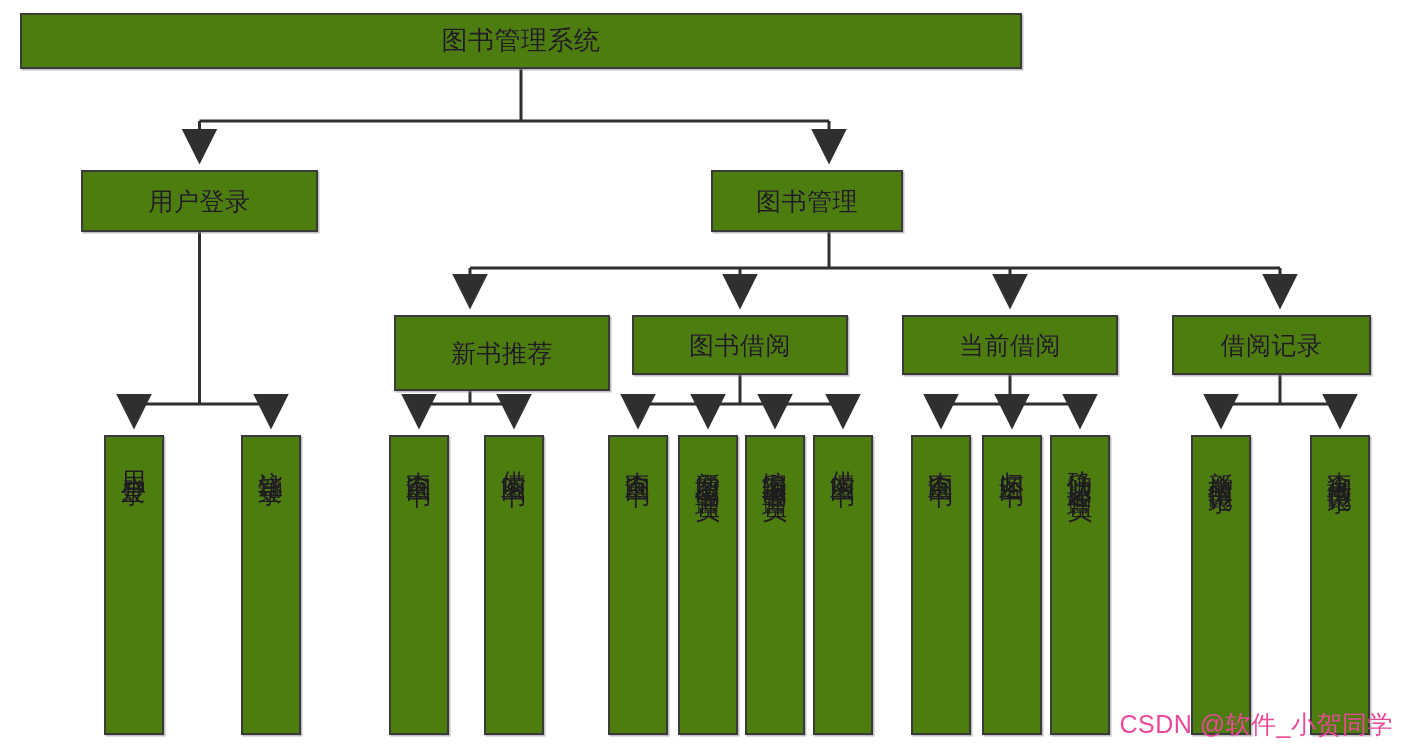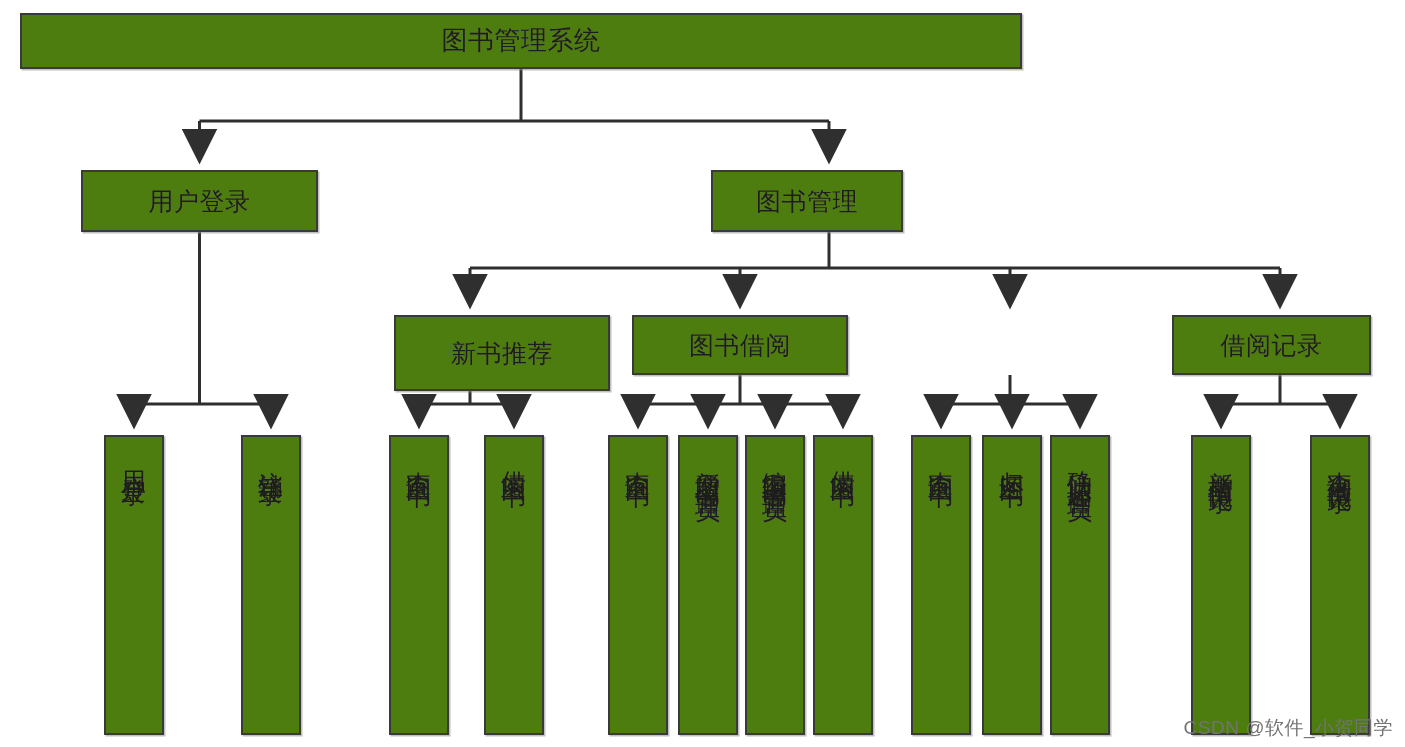--- a/index.html
+++ b/index.html
@@ -53,22 +53,22 @@
     position:absolute;
     left:0;top:0;
     width:1405px;height:747px;
     pointer-events:none;
   }
   
   .watermark{
     position:absolute;
     right:12px;
     bottom:6px;
-    font-size:19px;
-    color:#737373;
+    font-size:25px;
+    color:#ec4899;
     letter-spacing:.5px;
     white-space:nowrap;
   }
 </style>
 </head>
 <body>
 
 <div id="canvas">
 
   <svg class="connectors" viewBox="0 0 1405 747" width="1405" height="747" xmlns="http://www.w3.org/2000/svg">
@@ -131,20 +131,23 @@
   <div class="node" style="left:711px;top:170px;width:192px;height:62px;">
     <span class="label">图书管理</span>
   </div>
 
   <div class="node" style="left:362px;top:315px;width:216px;height:76px;margin-left:32px;">
     <span class="label">新书推荐</span>
   </div>
   <div class="node" style="left:632px;top:315px;width:216px;height:60px;">
     <span class="label">图书借阅</span>
   </div>
+  <div class="node" style="left:902px;top:315px;width:216px;height:60px;">
+    <span class="label">当前借阅</span>
+  </div>
   <div class="node" style="left:1172px;top:315px;width:199px;height:60px;">
     <span class="label">借阅记录</span>
   </div>
 
   <div class="node leaf" style="left:104px;top:435px;width:60px;height:300px;">
     <span class="label">用户登录</span>
   </div>
   <div class="node leaf" style="left:241px;top:435px;width:60px;height:300px;">
     <span class="label">注销登录</span>
   </div>

